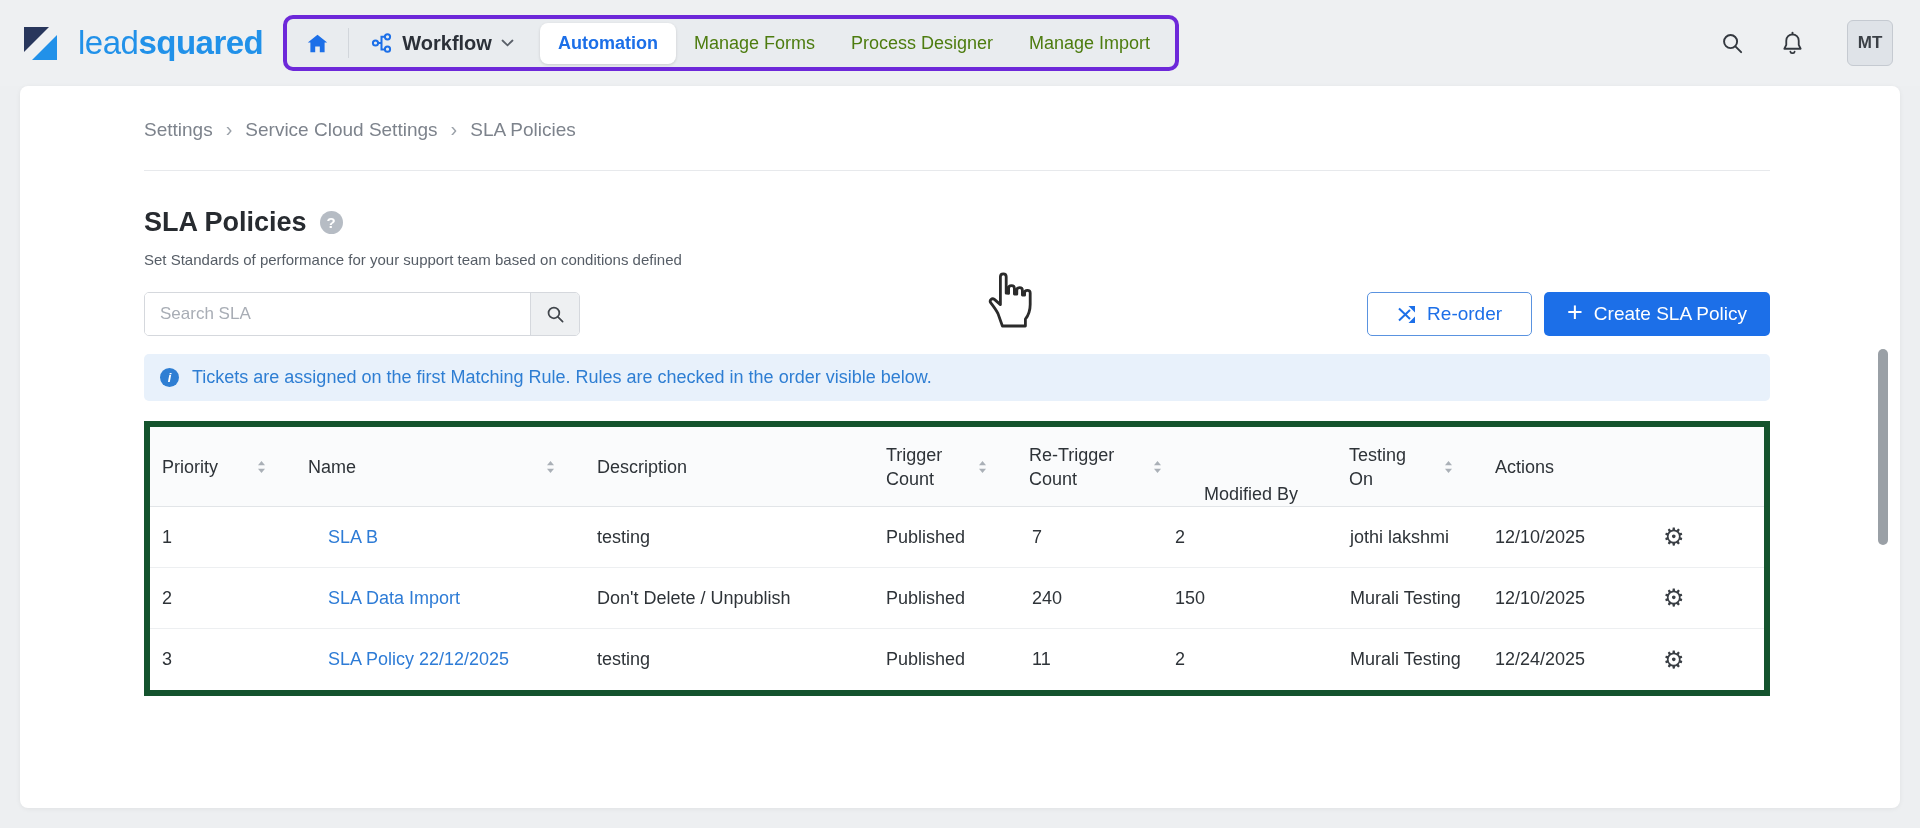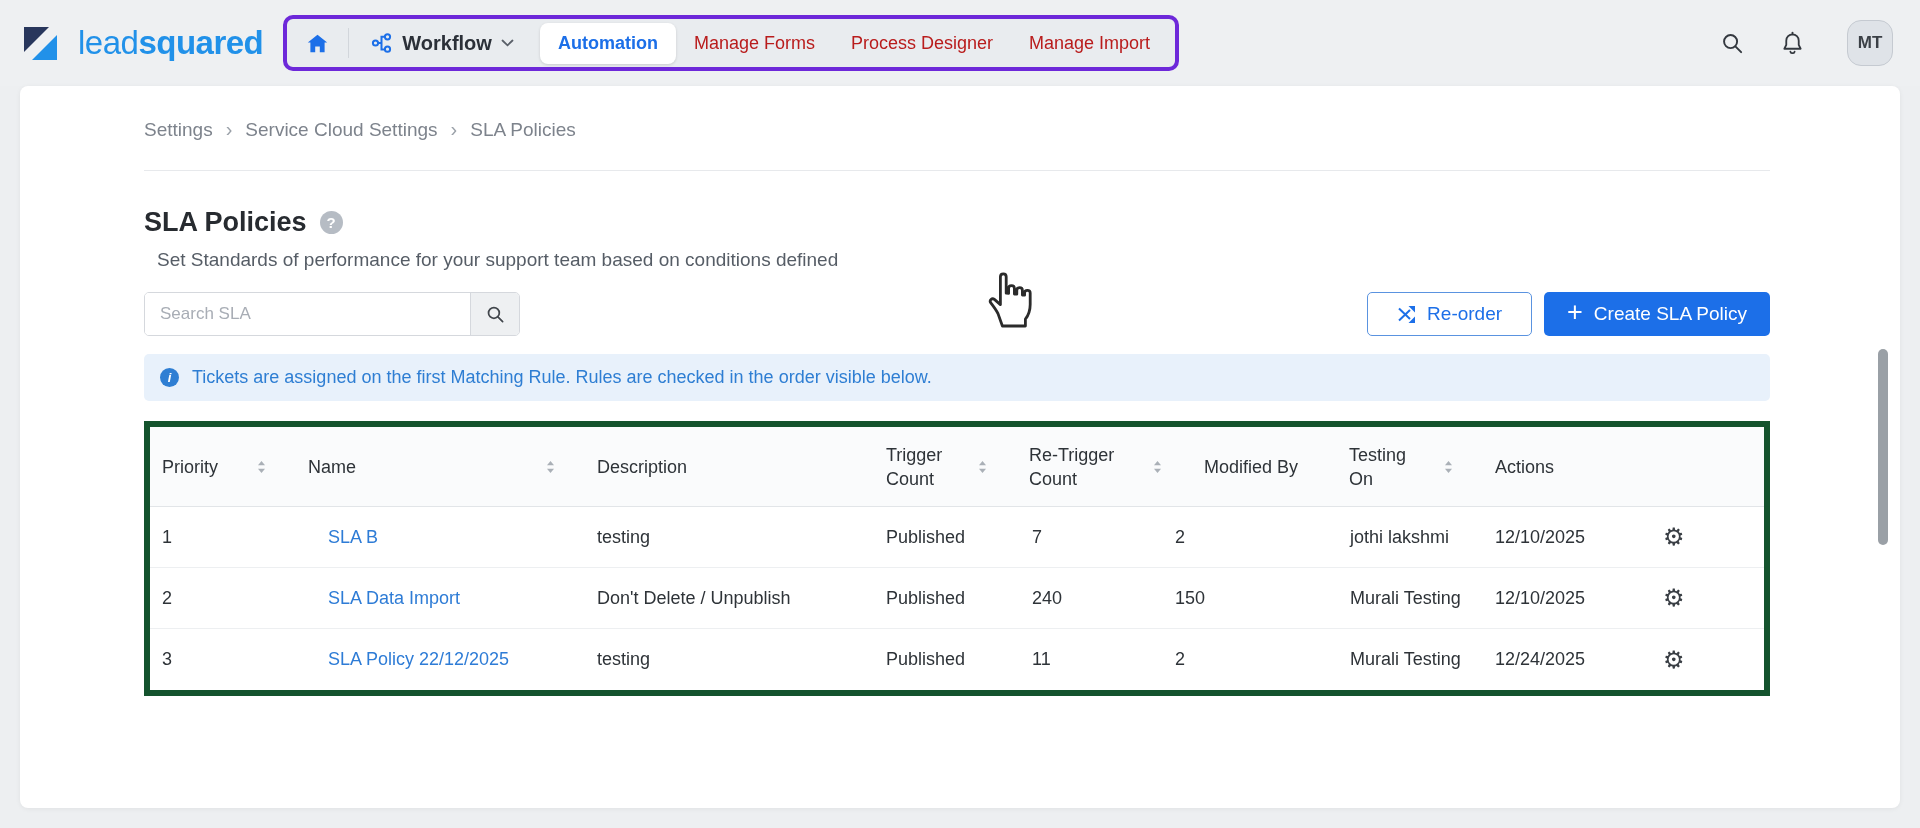--- a/index.html
+++ b/index.html
@@ -35,40 +35,40 @@
     height: 56px;
   }
   .home-btn { width: 46px; height: 42px; display: flex; align-items: center; justify-content: center; cursor: pointer; border-radius: 8px; }
   .vdiv { width: 1px; height: 30px; background: #d2d6db; margin: 0 8px; }
   .workflow { display: flex; align-items: center; gap: 9px; padding: 0 14px; cursor: pointer; }
   .workflow-label { font-size: 20px; font-weight: 600; color: #2b3038; }
   .tabs { display: flex; align-items: center; margin-left: 12px; }
   .tab {
     padding: 10px 18px;
     font-size: 18px;
-    color: #b91c1c;
+    color: #4d7c0f;
     border-radius: 8px;
     cursor: pointer;
     white-space: nowrap;
   }
   .tab.active {
     background: #ffffff;
     color: #1c6fe8;
     font-weight: 700;
     box-shadow: 0 1px 3px rgba(0,0,0,.14);
   }
   .topbar-right { margin-left: auto; display: flex; align-items: center; }
   .tb-icon { display: flex; align-items: center; justify-content: center; width: 30px; height: 30px; cursor: pointer; }
   .tb-icon + .tb-icon { margin-left: 30px; }
   .avatar {
     margin-left: 40px;
     width: 46px; height: 46px;
     background: #dfe3e8;
     border: 1px solid #c5cad1;
-    border-radius: 14px;
+    border-radius: 6px;
     display: flex; align-items: center; justify-content: center;
     font-size: 17px; font-weight: 700; color: #3b4046;
     cursor: pointer;
   }
 
   
   .card {
     position: relative;
     margin: 0 20px;
     height: 722px;
@@ -92,25 +92,25 @@
 
   .title-row { margin-top: 34px; display: flex; align-items: center; gap: 13px; }
   .title-row h1 { font-size: 27px; line-height: 34px; font-weight: 600; color: #272b30; }
   .help {
     width: 23px; height: 23px; border-radius: 50%;
     background: #b6bcc4; color: #ffffff;
     font-size: 15px; font-weight: 700;
     display: flex; align-items: center; justify-content: center;
     cursor: pointer;
   }
-  .subtitle { margin-top: 9px; font-size: 19px; line-height: 23px; color: #565d66; margin-left: 13px; }
+  .subtitle { margin-top: 9px; font-size: 15px; line-height: 23px; color: #565d66; }
 
   .toolbar { margin-top: 21px; display: flex; align-items: center; }
   .searchbox {
-    display: flex; width: 376px; height: 44px;
+    display: flex; width: 436px; height: 44px;
     border: 1px solid #d5d8dd; border-radius: 5px;
     overflow: hidden; background: #fff;
   }
   .searchbox input {
     flex: 1; border: none; outline: none;
     padding: 0 15px; font-size: 17px; color: #33383f;
     font-family: inherit;
   }
   .searchbox input::placeholder { color: #a8adb5; }
   .search-btn {
@@ -161,21 +161,21 @@
   .th {
     display: flex; align-items: center; justify-content: space-between;
     padding: 0 30px 0 12px;
     font-size: 18px; font-weight: 500; color: #2e3338;
     line-height: 24px;
   }
   .th .lbl { display: inline-block; }
   .th .sort { flex: 0 0 auto; margin-left: 6px; }
   .c0 { width: 146px; } .c1 { width: 289px; } .c2 { width: 289px; }
   .c3 { width: 146px; } .c4 { width: 143px; } .c5 { width: 175px; }
-  .c6 { width: 145px; } .c7 { width: 146px; } .c8 { flex: 1; align-items: center; }
+  .c6 { width: 145px; align-items: flex-end; } .c7 { width: 146px; } .c8 { flex: 1; align-items: center; }
   .th.c4 .lbl { max-width: 72px; }
   .th.c5 .lbl { max-width: 100px; }
   .th.c7 .lbl { max-width: 84px; }
   .th.c6 .lbl { white-space: nowrap; }
   .tr {
     display: flex; height: 61px; align-items: center;
     border-bottom: 1px solid #edeff1;
     font-size: 18px; color: #2e3338;
   }
   .tr:last-child { border-bottom: none; }

